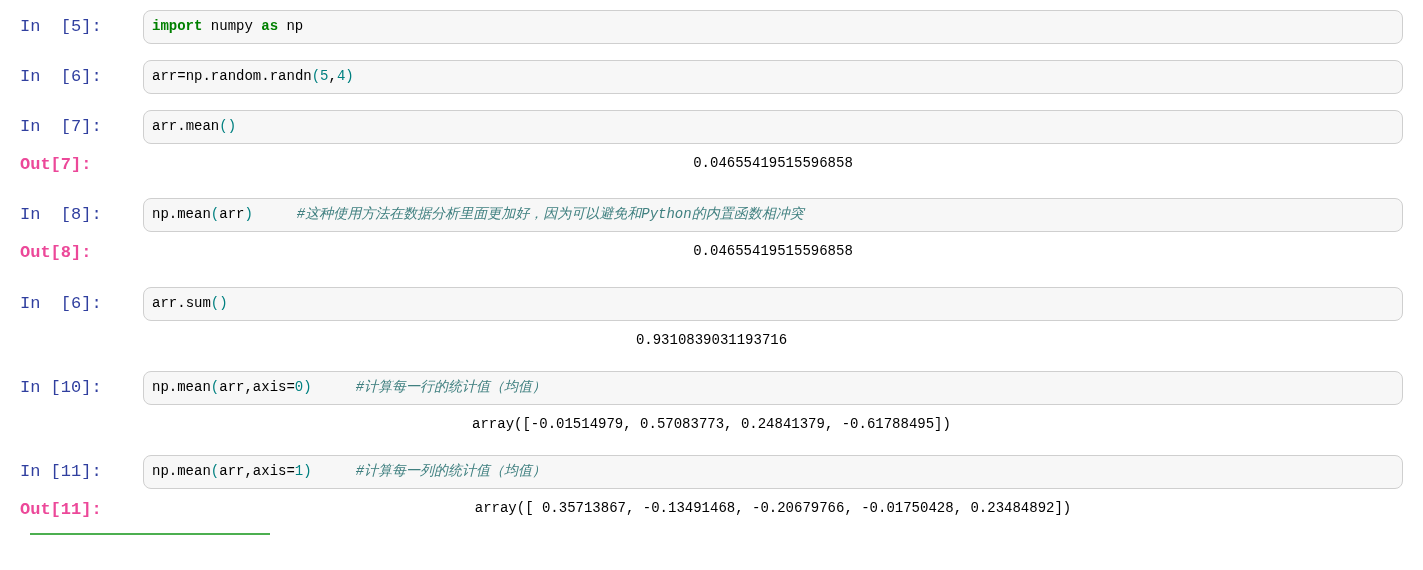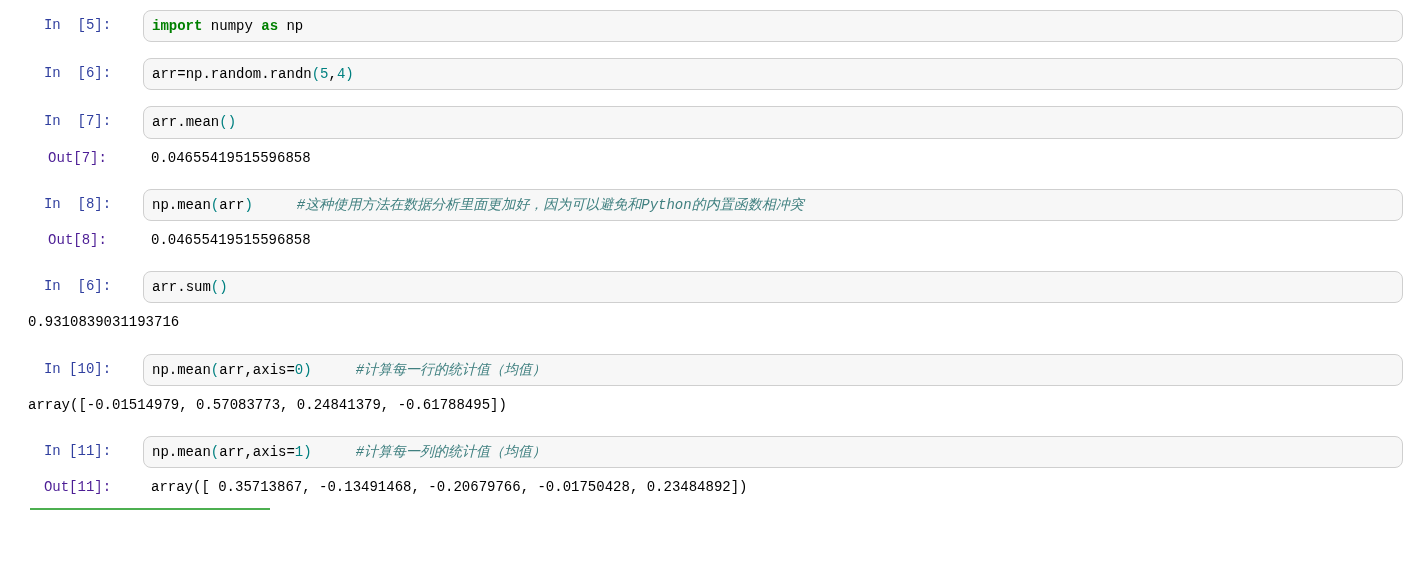--- a/index.html
+++ b/index.html
@@ -6,41 +6,42 @@
     margin: 0;
     padding: 10px 20px 0 20px;
     font-family: Menlo, Monaco, Consolas, "Courier New", monospace;
     font-size: 14px;
     background: #fff;
     color: #000;
   }
   .cell { display: flex; margin-bottom: 4px; }
   .prompt {
     flex: 0 0 115px;
-    text-align: center;
+    text-align: left;
     padding: 6px 8px 6px 0;
     white-space: pre;
     font-family: inherit;
-    font-size: 14px;
+    font-size: 17px;
     line-height: 1.3;
   }
   .in-prompt  { color: #303F9F; }
-  .out-prompt { color: #4c1d95; }
+  .out-prompt { color: #ec4899; font-weight: bold; }
   .input-area {
     flex: 1;
     border: 1px solid #cfcfcf;
     border-radius: 8px;
     background: linear-gradient(#f7f7f7,#f7f7f7);
     padding: 6px 8px;
     line-height: 1.3;
   }
   .output-area {
     flex: 1;
     padding: 6px 8px;
     line-height: 1.3;
+    text-align: center;
   }
   .code { font-family: inherit; }
   .kw-green   { color: #008000; font-weight: bold; }
   .plain      { color: #000; }
   .paren-num  { color: #008080; }
   .comment    { color: #408080; font-style: italic; margin-left: 44px; }
   .spacer { height: 12px; }
   .bottom-bar { height: 2px; background: #4CAF50; width: 240px; margin-top: 6px; margin-left: 10px;}
 </style>
 </head>

